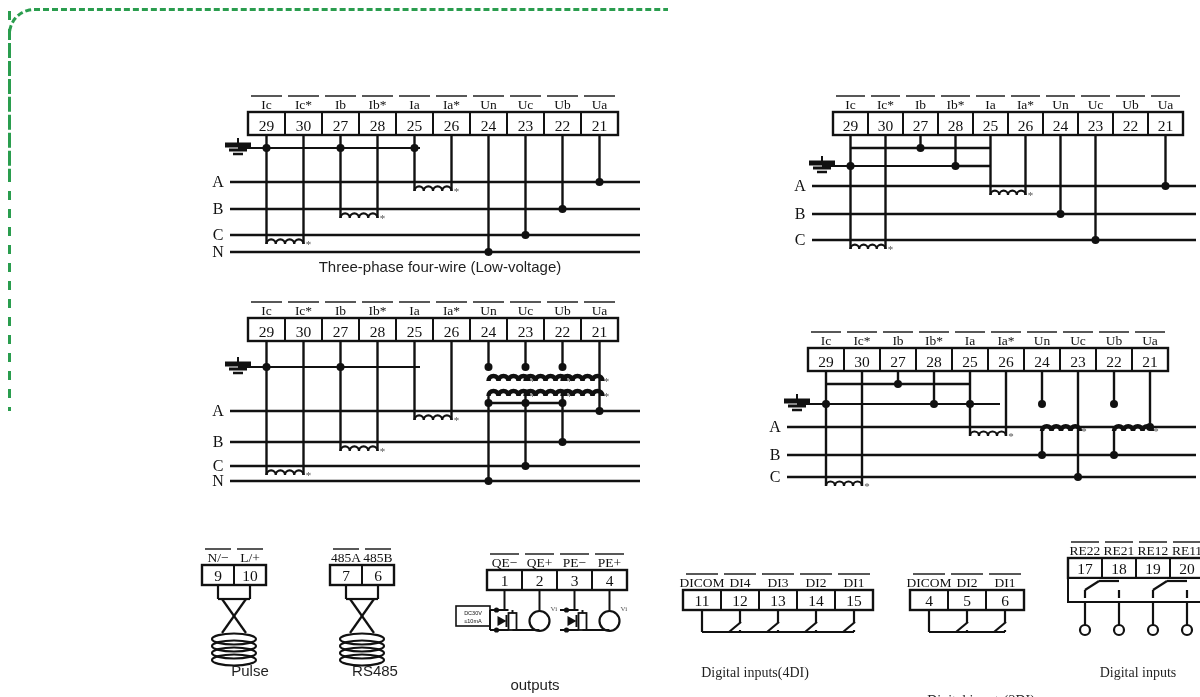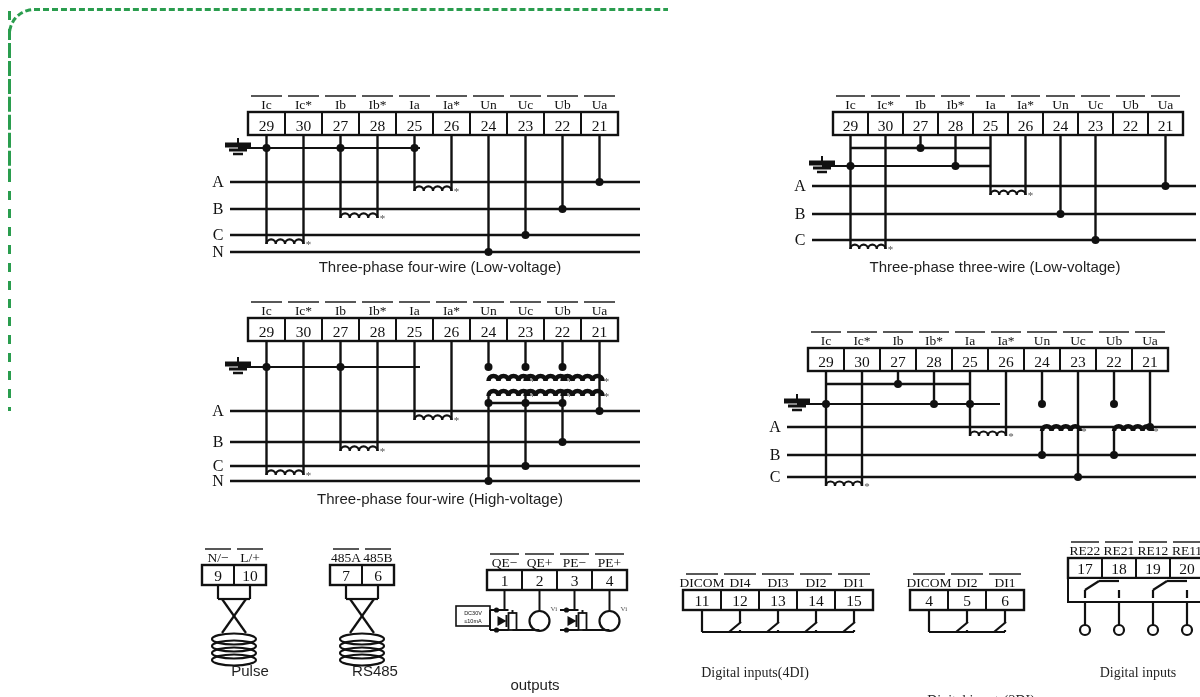--- a/index.html
+++ b/index.html
@@ -557,22 +557,20 @@
         <line x1="1119" y1="602" x2="1119" y2="625" stroke="#111" stroke-width="2.2"></line>
         <circle cx="1119" cy="630" r="5" fill="#fff" stroke="#111" stroke-width="2.2"></circle>
         <line x1="1153" y1="602" x2="1153" y2="625" stroke="#111" stroke-width="2.2"></line>
         <circle cx="1153" cy="630" r="5" fill="#fff" stroke="#111" stroke-width="2.2"></circle>
         <line x1="1187" y1="602" x2="1187" y2="625" stroke="#111" stroke-width="2.2"></line>
         <circle cx="1187" cy="630" r="5" fill="#fff" stroke="#111" stroke-width="2.2"></circle>
       </g>
   </svg>
 
   <div class="cap" style="left:230px;top:258px;width:420px;">Three-phase four-wire (Low-voltage)</div>
-  <div class="cap" style="left:790px;top:258px;width:410px;">Three-phase three-wire (Low-voltage)</div>
-  <div class="cap" style="left:230px;top:490px;width:420px;">Three-phase four-wire (High-voltage)</div>
 
   <div class="cap" style="left:195px;top:662px;width:110px;">Pulse</div>
   <div class="cap" style="left:315px;top:662px;width:120px;">RS485</div>
   <div class="cap" style="left:445px;top:676px;width:180px;">outputs</div>
   <div class="cap2" style="left:640px;top:665px;width:230px;">Digital inputs(4DI)</div>
   <div class="cap2" style="left:866px;top:693px;width:230px;text-align:center;">Digital inputs(2DI)</div>
   <div class="cap2" style="left:1068px;top:665px;width:140px;">Digital inputs</div>
 
 </div>
 

